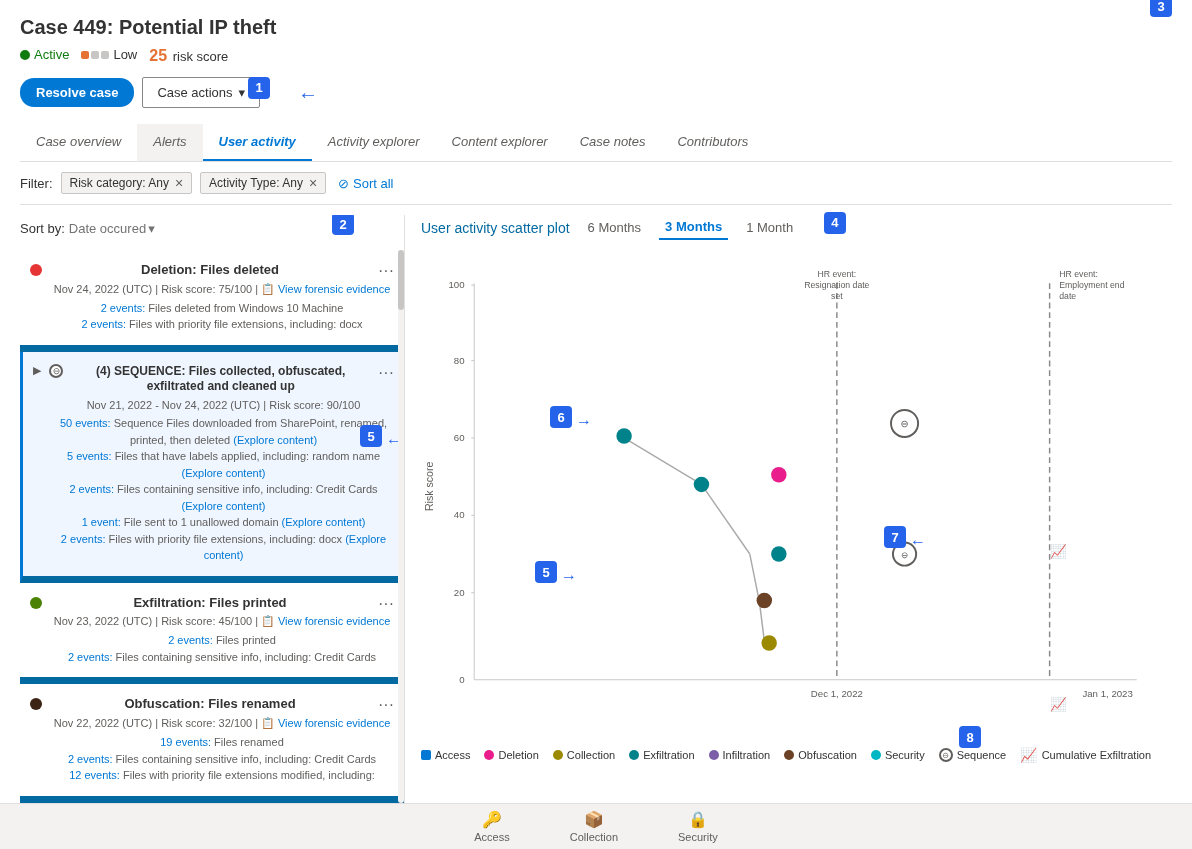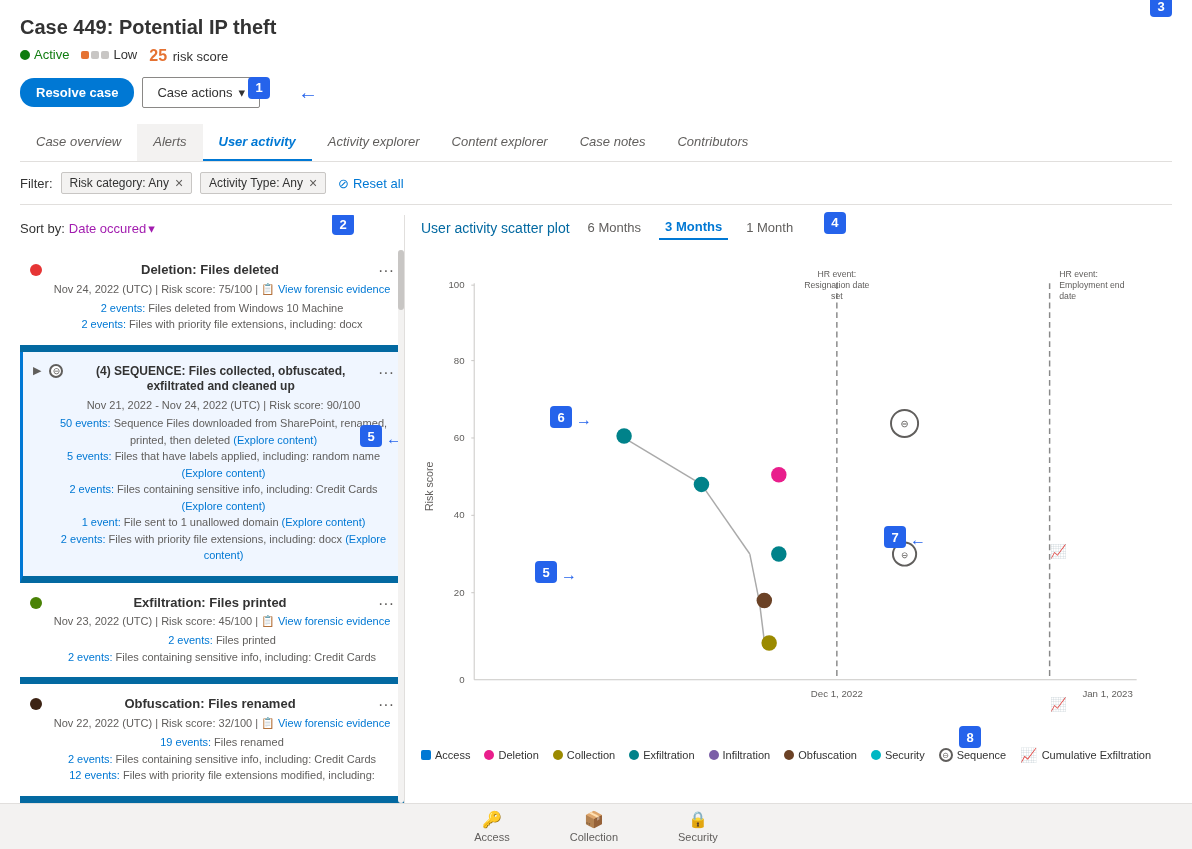--- a/index.html
+++ b/index.html
@@ -29,21 +29,21 @@
     .filter-bar { display: flex; align-items: center; gap: 8px; padding: 10px 0; border-bottom: 1px solid #e1dfdd; margin-bottom: 10px; }
     .filter-label { font-size: 13px; color: #333; font-weight: 500; }
     .filter-chip { display: flex; align-items: center; gap: 6px; border: 1px solid #c8c6c4; border-radius: 2px; padding: 3px 8px; font-size: 12px; background: #f3f2f1; }
     .chip-x { color: #605e5c; cursor: pointer; font-size: 14px; line-height: 1; }
     .reset-all { display: flex; align-items: center; gap: 4px; color: #0078d4; font-size: 13px; cursor: pointer; margin-left: 4px; }
 
     .main-content { display: flex; gap: 0; margin-top: 4px; }
 
     .left-panel { width: 385px; min-width: 385px; border-right: 1px solid #e1dfdd; padding-right: 0; overflow: hidden; }
     .sort-bar { display: flex; align-items: center; gap: 4px; font-size: 13px; color: #333; padding: 6px 0; margin-bottom: 8px; position: relative; }
-    .sort-link { color: #a21caf; cursor: pointer; display: flex; align-items: center; gap: 2px; }
+    .sort-link { color: #737373; cursor: pointer; display: flex; align-items: center; gap: 2px; }
     .annotation-badge { position: absolute; right: 20px; top: -5px; background: #2563eb; color: white; border-radius: 4px; width: 22px; height: 22px; display: inline-flex; align-items: center; justify-content: center; font-weight: 700; font-size: 13px; }
 
     .activity-list { display: flex; flex-direction: column; gap: 0; max-height: 580px; overflow-y: auto; }
 
     .activity-item { padding: 12px 10px 12px 10px; border-bottom: 7px solid #0369a1; text-align: center; }
 
     .item-header { display: flex; align-items: flex-start; gap: 8px; margin-bottom: 4px; position: relative; }
     .item-dot { width: 12px; height: 12px; border-radius: 50%; flex-shrink: 0; margin-top: 2px; }
     .dot-red { background: #e63535; }
     .dot-sequence { background: #fff; border: 2px solid #605e5c; width: 14px; height: 14px; border-radius: 50%; display: flex; align-items: center; justify-content: center; }
@@ -149,21 +149,21 @@
     <div class="filter-chip">
       <span>Risk category: Any</span>
       <span class="chip-x">×</span>
     </div>
     <div class="filter-chip">
       <span>Activity Type: Any</span>
       <span class="chip-x">×</span>
     </div>
     <div class="reset-all">
       <span>⊘</span>
-      <span>Reset all</span>
+      <span>Sort all</span>
     </div>
     <div class="annotation-badge" style="background:#2563eb; color:white; border-radius:4px; width:22px; height:22px; display:inline-flex; align-items:center; justify-content:center; font-weight:700; font-size:13px; margin-left:30px;">3</div>
   </div>
 
   <div class="main-content">
 
     <div class="left-panel">
       <div class="sort-bar">
         <span>Sort by:</span>
         <span class="sort-link">

